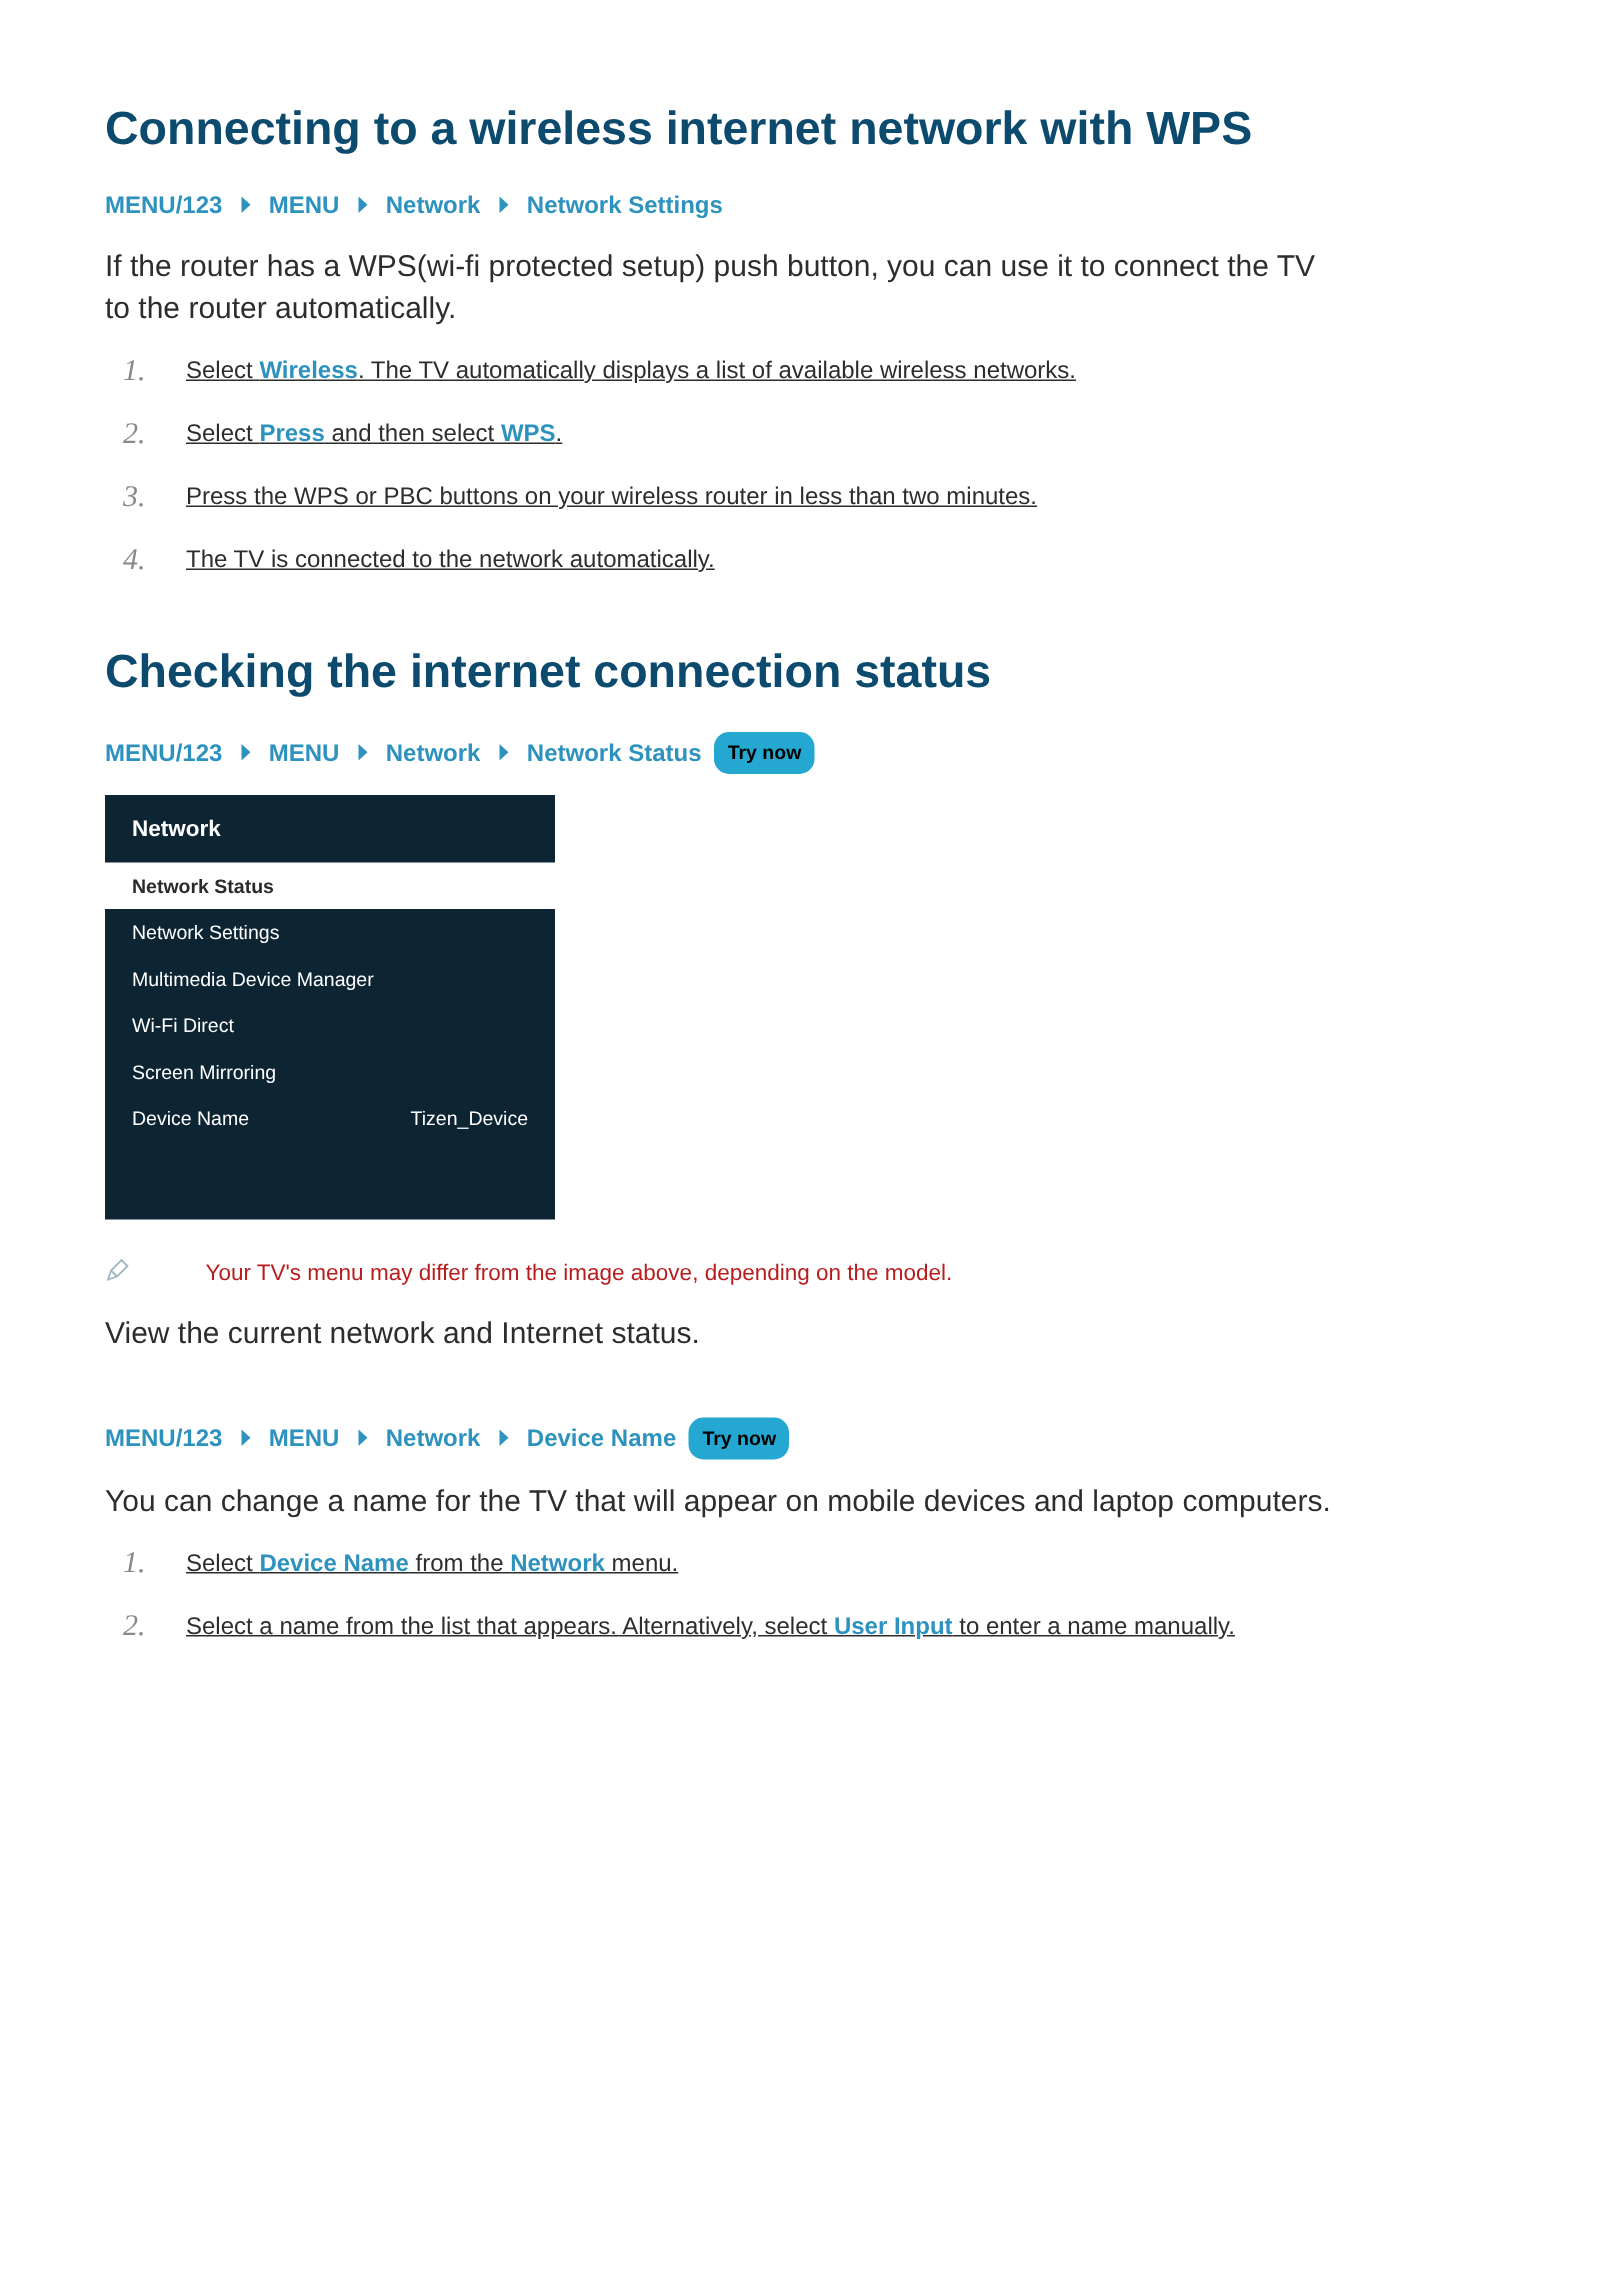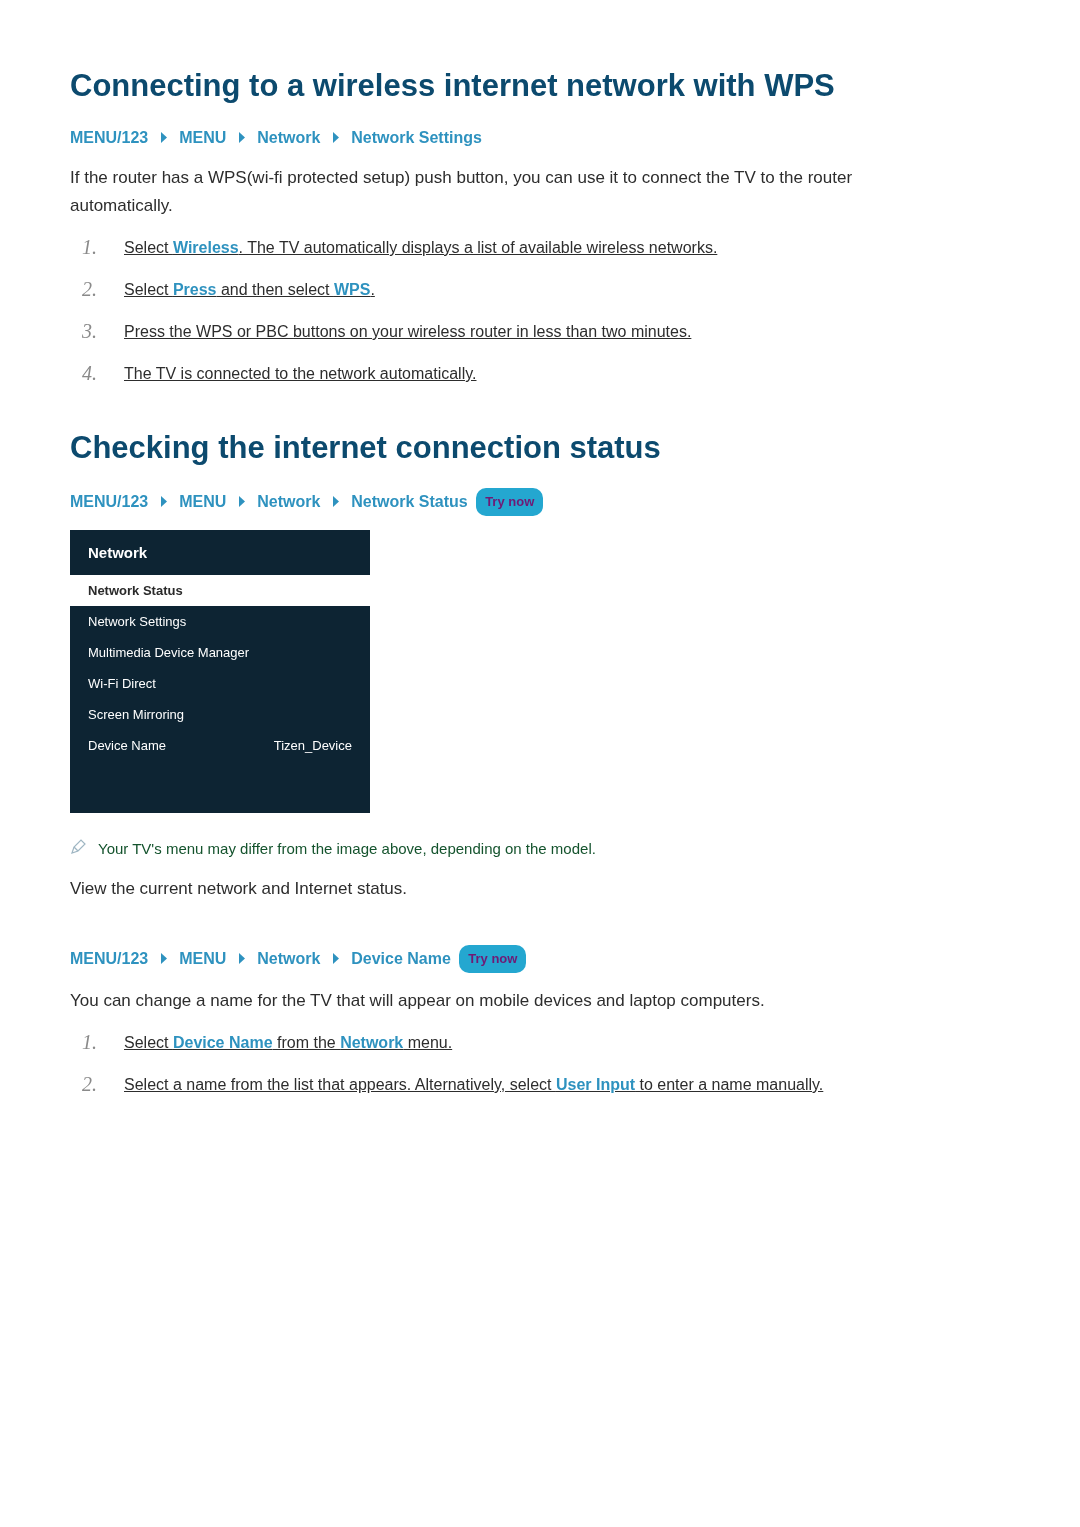--- a/index.html
+++ b/index.html
@@ -30,21 +30,21 @@
     line-height: 24px;
     display: block;
   }
   .breadcrumb .chev {
     display: inline-block;
     vertical-align: middle;
     margin: 0 6px 3px 6px;
   }
   .breadcrumb .chev svg { display: block; }
   .para {
-    font-size: 17px;
+    font-size: 20px;
     line-height: 28px;
     margin: 0 0 14px 0;
   }
   .kw { color: #2e92bf; font-weight: 600; }
 
   ol.steps {
     list-style: none;
     padding: 0 0 0 18px;
     margin: 6px 0 10px 0;
     counter-reset: step;
@@ -65,21 +65,21 @@
     top: -1px;
     font-style: italic;
     font-family: Georgia, "Times New Roman", serif;
     font-size: 20px;
     color: #8a8a8a;
   }
 
   .try-now {
     display: inline-block;
     background: #24a7d0;
-    color: #701a75;
+    color: #000000;
     font-size: 13px;
     font-weight: 600;
     padding: 2px 9px;
     border-radius: 10px;
     vertical-align: 1px;
     margin-left: 4px;
     text-align: center;
   }
 
   
@@ -115,22 +115,23 @@
     margin: 6px 0 14px 0;
   }
   .note-icon {
     width: 16px;
     height: 16px;
     flex: 0 0 16px;
     margin-top: 2px;
   }
   .note-text {
     font-size: 15px;
-    color: #14532d;
+    color: #b91c1c;
     line-height: 24px;
+    margin-left: 39px;
   }
 </style>
 </head>
 <body>
 
 <div class="page">
 
   <div class="section">
     <div class="h2">Connecting to a wireless internet network with WPS</div>
 

